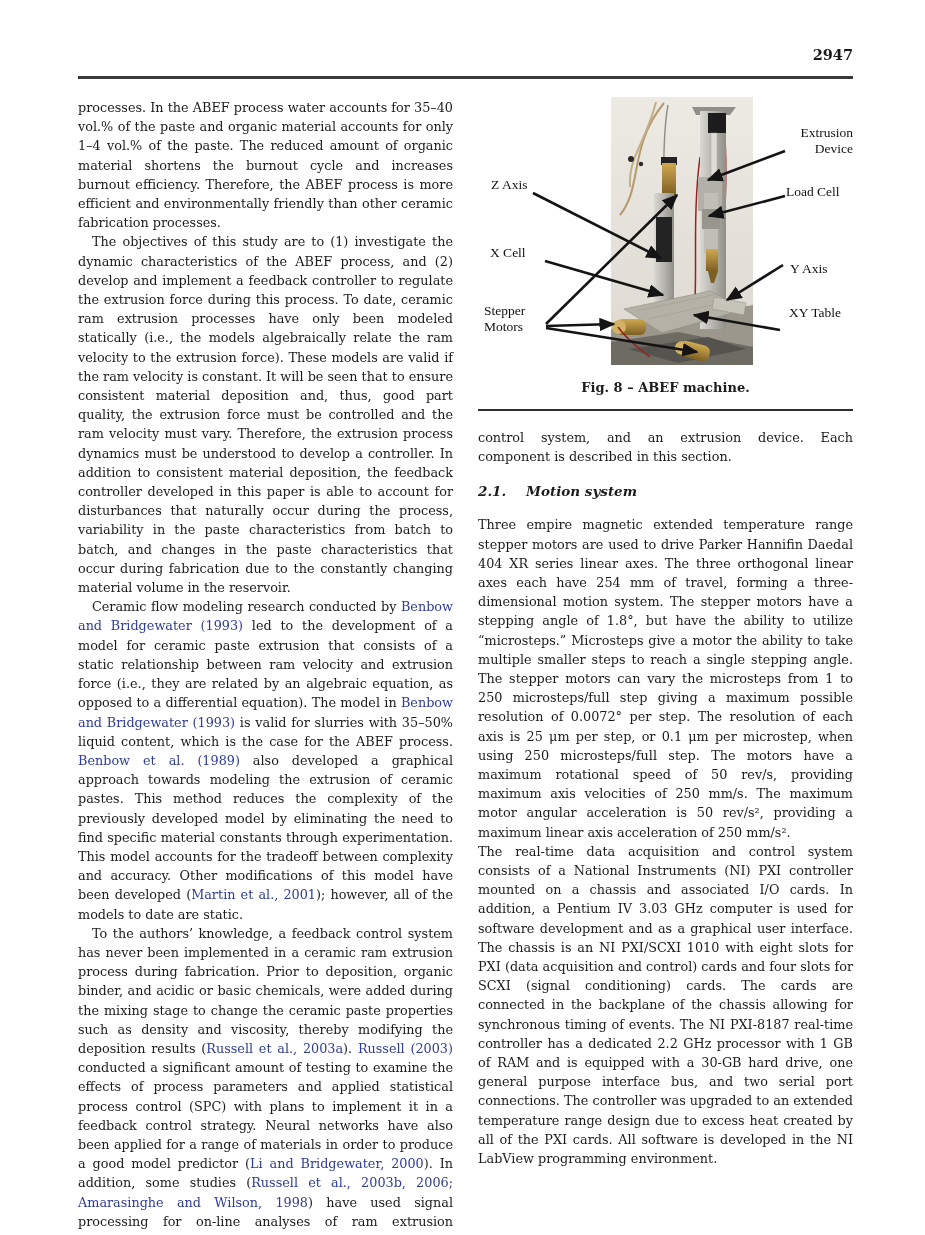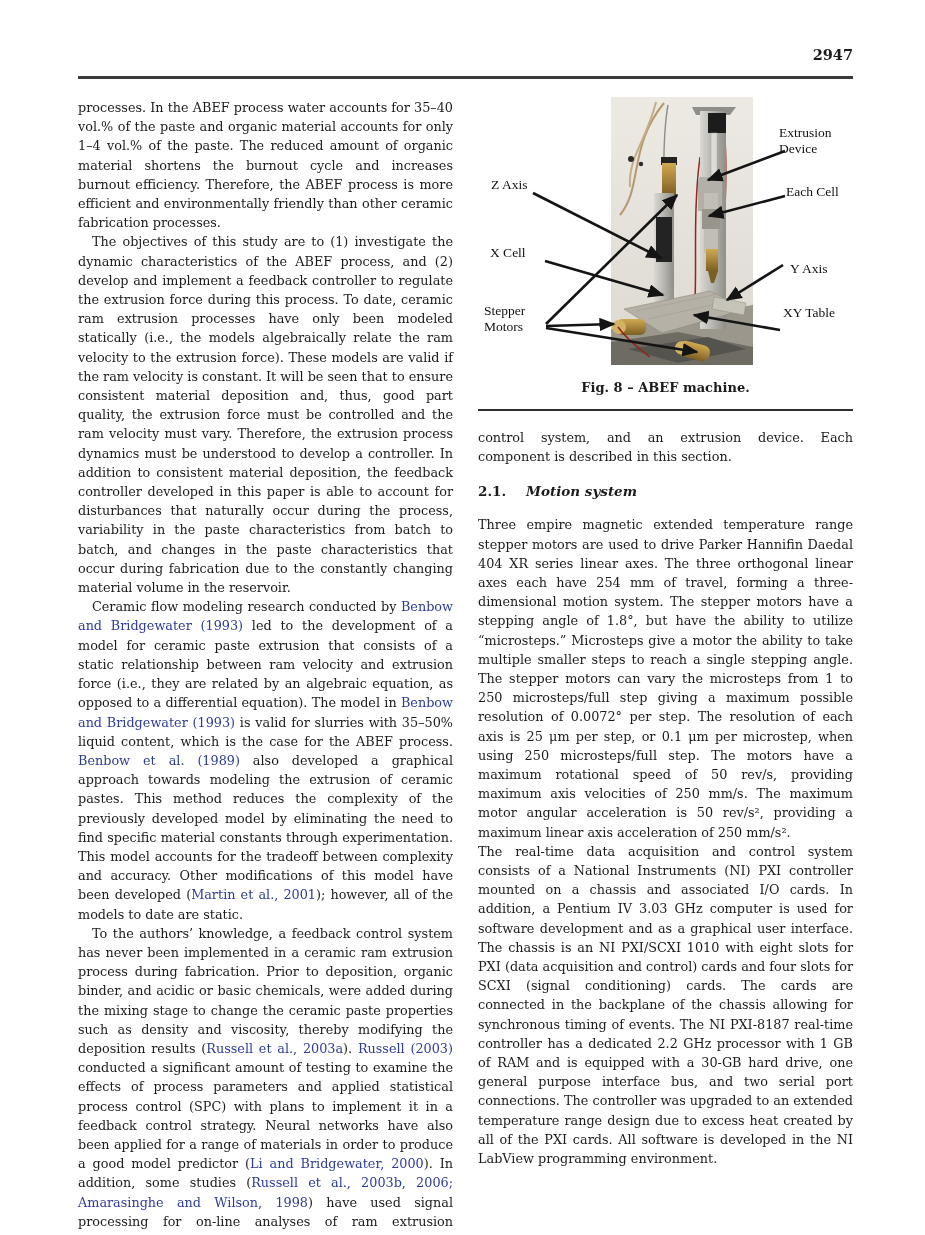--- a/index.html
+++ b/index.html
@@ -24,31 +24,31 @@
     position:absolute; top:76px; left:78px; width:775px; height:3px; background:var(--rule);
   }
   
   .col{position:absolute; width:375px; font-size:12.8px; line-height:19.2px; text-align:justify;}
   .col-left{left:78px; top:98px;}
   .col-right{left:478px; top:97px;}
   .para{margin:0; padding:0;}
   .para.indent{text-indent:14px;}
   .seg-link{color:var(--link);}
   .subsection-heading{font-size:13.5px; font-weight:bold; margin:16px 0 14px 0; text-align:left; font-style:normal;}
-  .subsection-heading .sub-num{display:inline-block; min-width:48px; }
+  .subsection-heading .sub-num{display:inline-block; min-width:48px; font-style:italic;}
   .subsection-heading .sub-title{font-style:italic;}
   
   .figure1{margin:0; padding:0;}
   .fig-canvas{position:relative; width:375px; height:268px;}
   .fig-canvas svg{position:absolute; left:0; top:0;}
   .fig-label{
     position:absolute; font-family:"Liberation Serif", serif; font-size:13.5px;
     color:#111; line-height:15.5px;
   }
-  .fig-label.center{text-align:left;}
+  .fig-label.center{text-align:right;}
   .fig-caption{
     margin-top:13px; text-align:center; font-size:13px; font-weight:bold;
   }
   .caption-rule{height:1.5px; background:#2f2f2f; margin:12px 0 17px 0;}
 </style>
 </head>
 <body>
 
 <div class="page">
 
@@ -143,21 +143,21 @@
             <line x1="307" y1="54" x2="230" y2="83"></line>
             <line x1="307" y1="99" x2="231" y2="119"></line>
             <line x1="305" y1="168" x2="249" y2="203"></line>
             <line x1="302" y1="233" x2="216" y2="218"></line>
           </g>
         </svg>
         <div class="fig-label" style="left:13px; top:80px;">Z Axis</div>
         <div class="fig-label" style="left:12px; top:148px;">X Cell</div>
         <div class="fig-label" style="left:6px; top:206px; width:58px;">Stepper Motors</div>
         <div class="fig-label center" style="left:301px; top:28px; width:74px;">Extrusion Device</div>
-        <div class="fig-label" style="left:308px; top:87px;">Each Cell</div>
+        <div class="fig-label" style="left:308px; top:87px;">Load Cell</div>
         <div class="fig-label" style="left:312px; top:164px;">Y Axis</div>
         <div class="fig-label center" style="left:305px; top:208px; width:58px;">XY Table</div>
       </div>
       <figcaption class="fig-caption">Fig. 8 – ABEF machine.</figcaption>
     </figure>
     <div class="caption-rule"></div>
 
     <p class="para"><span>control system, and an extrusion device. Each component is described in this section.</span></p>
 
     <h3 class="subsection-heading"><span class="sub-num">2.1.</span><span class="sub-title">Motion system</span></h3>

